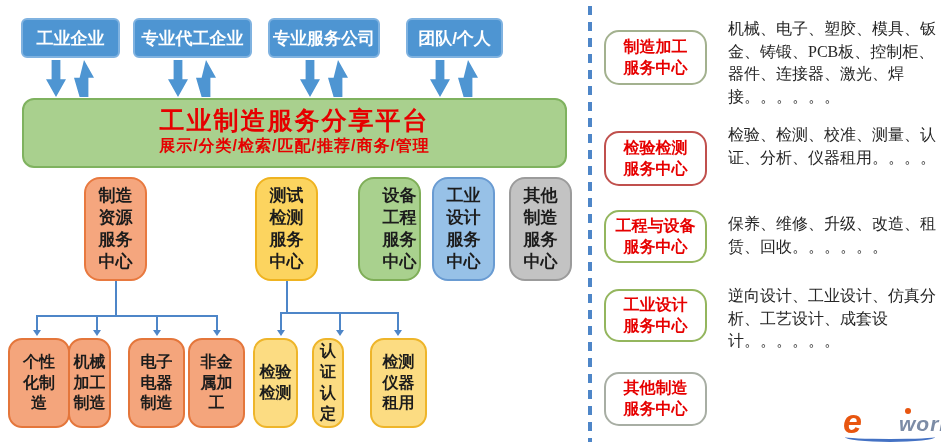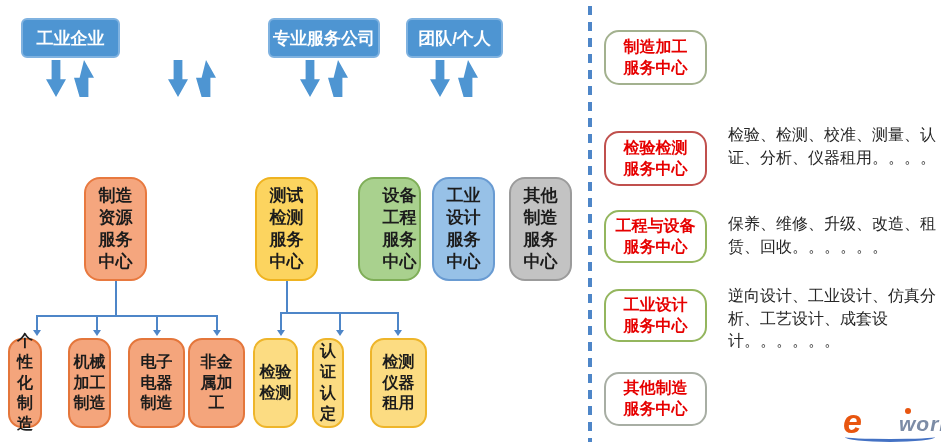--- a/index.html
+++ b/index.html
@@ -30,21 +30,21 @@
   
   .center {
     position:absolute; top:177px; width:63px; height:104px;
     border-radius:16px; border:2px solid; font-weight:bold; font-size:17px;
     color:#1c1c1c; display:flex; align-items:center; justify-content:center;
     text-align:center; white-space:pre-line; line-height:1.3;
   }
   .c-orange { background:#F5A67E; border-color:#E8793F; }
   .c-yellow { background:#FCD45F; border-color:#EFB320; }
   .c-green  { background:#A9D18E; border-color:#7FAE58; }
-  .c-blue   { background:#97C1E7; border-color:#699BD2;border-radius:17px; }
+  .c-blue   { background:#97C1E7; border-color:#699BD2; }
   .c-gray   { background:#C3C3C3; border-color:#9B9B9B; }
 
   
   .leaf {
     position:absolute; top:338px; height:90px;
     border-radius:14px; border:2px solid; font-weight:bold; font-size:16px;
     color:#1c1c1c; display:flex; align-items:center; justify-content:center;
     text-align:center; white-space:pre-line; line-height:1.3;
   }
   .l-orange { background:#F4A57C; border-color:#E4763B; }
@@ -85,32 +85,37 @@
   .logo .swoosh { position:absolute; left:2px; top:24px; width:90px; height:10px;
     border-bottom:3px solid #4472C4; border-radius:0 0 100% 100%; }
   .logo .dot { position:absolute; left:62px; top:0px; width:6px; height:6px; background:#E8550F; border-radius:50%; }
 </style>
 </head>
 <body>
 
 <div class="stage">
 
   <div class="actor" style="left:21px;width:99px;">工业企业</div>
+  <div class="actor" style="left:133px;width:119px;">专业代工企业</div>
   <div class="actor" style="left:268px;width:112px;">专业服务公司</div>
   <div class="actor" style="left:406px;width:97px;">团队/个人</div>
 
   <div class="blk-arrow down" style="left:46px;"></div>
   <div class="blk-arrow up" style="left:74px;"></div>
   <div class="blk-arrow down" style="left:168px;"></div>
   <div class="blk-arrow up" style="left:196px;"></div>
   <div class="blk-arrow down" style="left:300px;"></div>
   <div class="blk-arrow up" style="left:328px;"></div>
   <div class="blk-arrow down" style="left:430px;"></div>
   <div class="blk-arrow up" style="left:458px;"></div>
 
+  <div class="platform">
+    <div class="title">工业制造服务分享平台</div>
+    <div class="sub">展示/分类/检索/匹配/推荐/商务/管理</div>
+  </div>
 
   <div class="center c-orange" style="left:84px;">制造
 资源
 服务
 中心</div>
   <div class="center c-yellow" style="left:255px;">测试
 检测
 服务
 中心</div>
   <div class="center c-green" style="left:358px;padding-left:20px;">设备
@@ -139,21 +144,21 @@
 
   <div class="vline" style="left:286px;top:281px;height:31px;"></div>
   <div class="hline" style="left:280px;top:312px;width:119px;"></div>
   <div class="vline" style="left:280px;top:312px;height:18px;"></div>
   <div class="vline" style="left:339px;top:312px;height:18px;"></div>
   <div class="vline" style="left:397px;top:312px;height:18px;"></div>
   <div class="ahead" style="left:277px;top:330px;"></div>
   <div class="ahead" style="left:336px;top:330px;"></div>
   <div class="ahead" style="left:394px;top:330px;"></div>
 
-  <div class="leaf l-orange" style="left:8px;width:34px;">个性
+  <div class="leaf l-orange" style="left:8px;width:62px;">个性
 化制
 造</div>
   <div class="leaf l-orange" style="left:68px;width:43px;">机械
 加工
 制造</div>
   <div class="leaf l-orange" style="left:128px;width:57px;">电子
 电器
 制造</div>
   <div class="leaf l-orange" style="left:188px;width:57px;">非金
 属加
@@ -164,20 +169,21 @@
   <div class="leaf l-yellow" style="left:312px;width:32px;">认证
 认定</div>
   <div class="leaf l-yellow" style="left:370px;width:57px;">检测
 仪器
 租用</div>
 
   <div class="divider"></div>
 
   <div class="legend-box" style="top: 30px; height: 55px; border-color: rgb(163, 177, 143);">制造加工
 服务中心</div>
+  <div class="legend-desc" style="top:18px;">机械、电子、塑胶、模具、钣金、铸锻、PCB板、控制柜、器件、连接器、激光、焊接。。。。。。</div>
 
   <div class="legend-box" style="top: 131px; height: 55px; border-color: rgb(192, 80, 77);">检验检测
 服务中心</div>
   <div class="legend-desc" style="top:124px;">检验、检测、校准、测量、认证、分析、仪器租用。。。。</div>
 
   <div class="legend-box" style="top: 210px; height: 53px; border-color: rgb(148, 182, 94);">工程与设备
 服务中心</div>
   <div class="legend-desc" style="top:213px;">保养、维修、升级、改造、租赁、回收。。。。。。</div>
 
   <div class="legend-box" style="top: 289px; height: 53px; border-color: rgb(148, 182, 94);">工业设计

